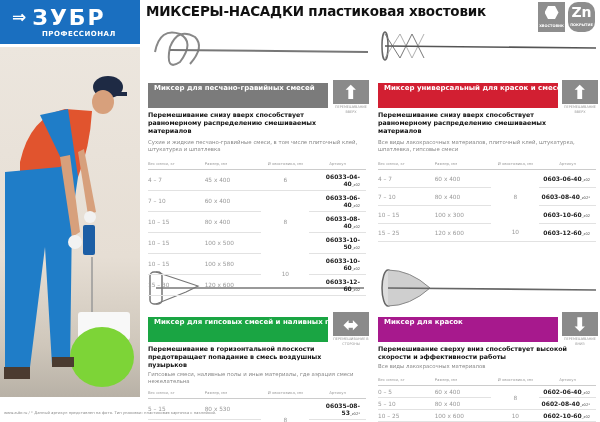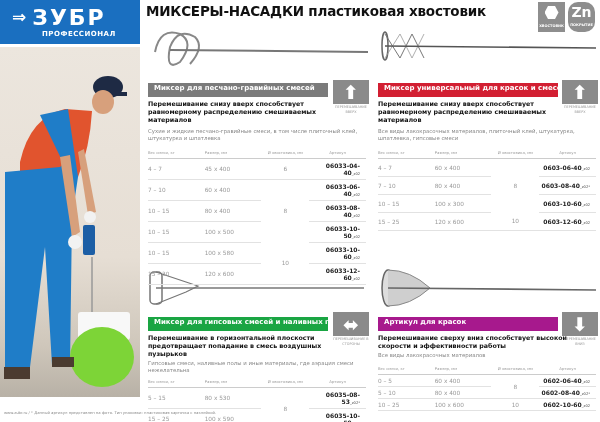--- a/index.html
+++ b/index.html
@@ -16,21 +16,21 @@
 
   .title { position: absolute; left: 146px; top: 3px; font: bold 13.5px "DejaVu Sans", sans-serif; color: #111; letter-spacing: -0.2px; white-space: nowrap; }
 
   .badge { position: absolute; top: 2px; width: 27px; height: 30px; background: #8e8e8e; color: #fff; text-align: center; }
   .badge .big { font: bold 14px "DejaVu Sans", sans-serif; line-height: 20px; display: block; height: 20px; }
   .badge .small { font: bold 3.5px "DejaVu Sans", sans-serif; display: block; line-height: 6px; }
   .badge .hex { display: inline-block; width: 14px; height: 13px; background: #fff; margin-top: 4px;
                 clip-path: polygon(25% 0, 75% 0, 100% 50%, 75% 100%, 25% 100%, 0 50%); }
 
   .product { position: absolute; width: 225px; }
-  .bar { height: 14px; color: #fff; font: bold 7px "DejaVu Sans", sans-serif; line-height: 11px; padding-left: 6px; width: 180px; white-space: nowrap; }
+  .bar { height: 25px; color: #fff; font: bold 7px "DejaVu Sans", sans-serif; line-height: 11px; padding-left: 6px; width: 180px; white-space: nowrap; }
   .bar.gray { background: #7b7b7b; }
   .bar.red { background: #d21f32; }
   .bar.green { background: #1aa543; }
   .bar.purple { background: #a7198d; }
   .headline { font: bold 6.3px "DejaVu Sans", sans-serif; color: #111; margin-top: 3px; line-height: 8px; width: 200px; }
   .desc { font: 5.4px "DejaVu Sans", sans-serif; color: #888; margin-top: 4px; line-height: 7px; width: 212px; }
 
   .mix-icon { position: absolute; width: 36px; height: 36px; text-align: center; }
   .mix-icon .box { width: 36px; height: 24px; background: #8a8a8a; color: #fff; font-size: 19px; line-height: 24px; font-weight: bold; }
   .mix-icon .lbl { font: 3.4px "DejaVu Sans", sans-serif; color: #999; line-height: 5px; margin-top: 1px; }
@@ -243,21 +243,21 @@
         </tr>
     </tbody>
   </table>
 </div>
 <div class="mix-icon" style="left:333px;top:312px;">
   <div class="box">⬌</div>
   <div class="lbl">ПЕРЕМЕШИВАНИЕ В СТОРОНЫ</div>
 </div>
 
 <div class="product" style="left:378px;top:317px;">
-  <div class="bar purple">Артикул для красок</div>
+  <div class="bar purple">Миксер для красок</div>
   <div class="headline">Перемешивание сверху вниз способствует высокой скорости и эффективности работы</div>
   <div class="desc" style="margin-top:2px">Все виды лакокрасочных материалов</div>
   <table style="margin-top:5px">
     <thead>
         <tr>
       <th style="width:26%">Вес смеси, кг</th>
       <th style="width:26%">Размер, мм</th>
       <th class="c" style="width:22%">Ø хвостовика, мм</th>
       <th class="c">Артикул</th>
     </tr>

